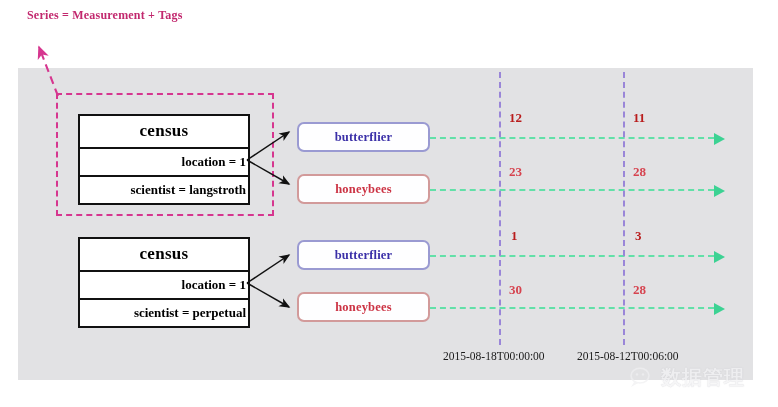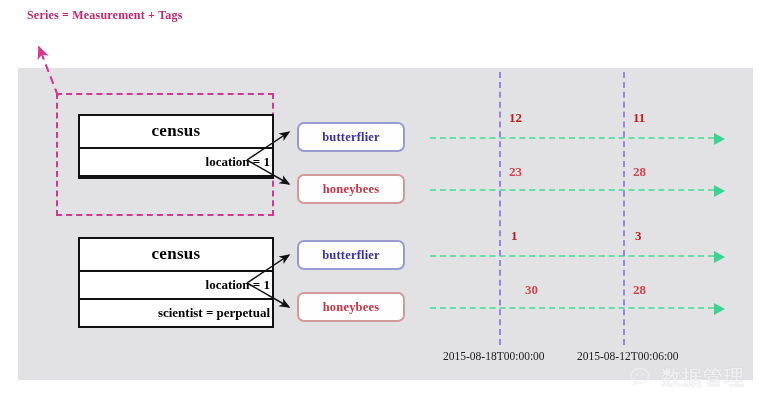--- a/index.html
+++ b/index.html
@@ -55,21 +55,21 @@
     left: 20px;
     top: 36px;
     width: 60px;
     height: 70px;
     overflow: visible;
   }
 
   
   .census-table {
     position: absolute;
-    width: 196px;
+    width: 172px;
     border: 2px solid #111111;
     box-sizing: border-box;
     background: #ffffff;
   }
   .census-table .row {
     background: #ffffff;
     text-align: center;
     color: #000000;
     box-sizing: border-box;
   }
@@ -88,21 +88,21 @@
   }
   .census-table .row.tag.first {
     border-bottom: 2px solid #111111;
   }
   #census-1 { left: 78px; top: 114px; }
   #census-2 { left: 78px; top: 237px; }
 
   
   .field-pill {
     position: absolute;
-    width: 108px;
+    width: 133px;
     height: 30px;
     border-radius: 7px;
     box-sizing: border-box;
     background: #fefeff;
     display: flex;
     align-items: center;
     justify-content: center;
     font-size: 12.5px;
     font-weight: bold;
     letter-spacing: 0.2px;
@@ -216,20 +216,21 @@
     </marker>
   </defs>
   <path d="M38,60 L19,11" stroke="#d6368f" stroke-width="2.1" fill="none" stroke-dasharray="8,5" marker-end="url(#pinkhead)"></path>
 </svg>
 
 <div id="series-highlight"></div>
 
 <div class="census-table" id="census-1">
   <div class="row name">census</div>
   <div class="row tag first">location = 1</div>
+  <div class="row tag">scientist = langstroth</div>
 </div>
 
 <svg class="connector-svg" id="connectors-1" viewBox="0 0 60 110" width="60" height="110">
   <defs>
     <marker id="blkhead1" markerWidth="8" markerHeight="8" refX="6.4" refY="3.6" orient="auto">
       <path d="M0,0.6 L7.4,3.6 L0,6.6 L2,3.6 Z" fill="#111111"></path>
     </marker>
   </defs>
   <path d="M2,46 L44,18" stroke="#111111" stroke-width="1.5" fill="none" marker-end="url(#blkhead1)"></path>
   <path d="M2,46 L44,70" stroke="#111111" stroke-width="1.5" fill="none" marker-end="url(#blkhead1)"></path>
@@ -276,21 +277,21 @@
 <div class="time-marker" id="time-marker-1"></div>
 <div class="time-marker" id="time-marker-2"></div>
 
 <div class="point-value blue" style="left:509px; top:110px;">12</div>
 <div class="point-value blue" style="left:633px; top:110px;">11</div>
 <div class="point-value red" style="left:509px; top:164px;">23</div>
 <div class="point-value red" style="left:633px; top:164px;">28</div>
 
 <div class="point-value blue" style="left:511px; top:228px;">1</div>
 <div class="point-value blue" style="left:635px; top:228px;">3</div>
-<div class="point-value red" style="left:525px; top:282px;">30</div>
+<div class="point-value red" style="left:509px; top:282px;">30</div>
 <div class="point-value red" style="left:633px; top:282px;">28</div>
 
 <div class="timestamp" id="timestamp-1">2015-08-18T00:00:00</div>
 <div class="timestamp" id="timestamp-2">2015-08-12T00:06:00</div>
 
 <div id="watermark">
   <svg width="26" height="22" viewBox="0 0 26 22">
     <ellipse cx="10" cy="8.6" rx="9" ry="7.4" fill="none" stroke="#f0f0f2" stroke-width="1.6"></ellipse>
     <path d="M5.5,14.2 L3.2,18 L7.6,15.6" fill="none" stroke="#f0f0f2" stroke-width="1.6"></path>
     <circle cx="7" cy="7.4" r="1.2" fill="#f0f0f2"></circle>

